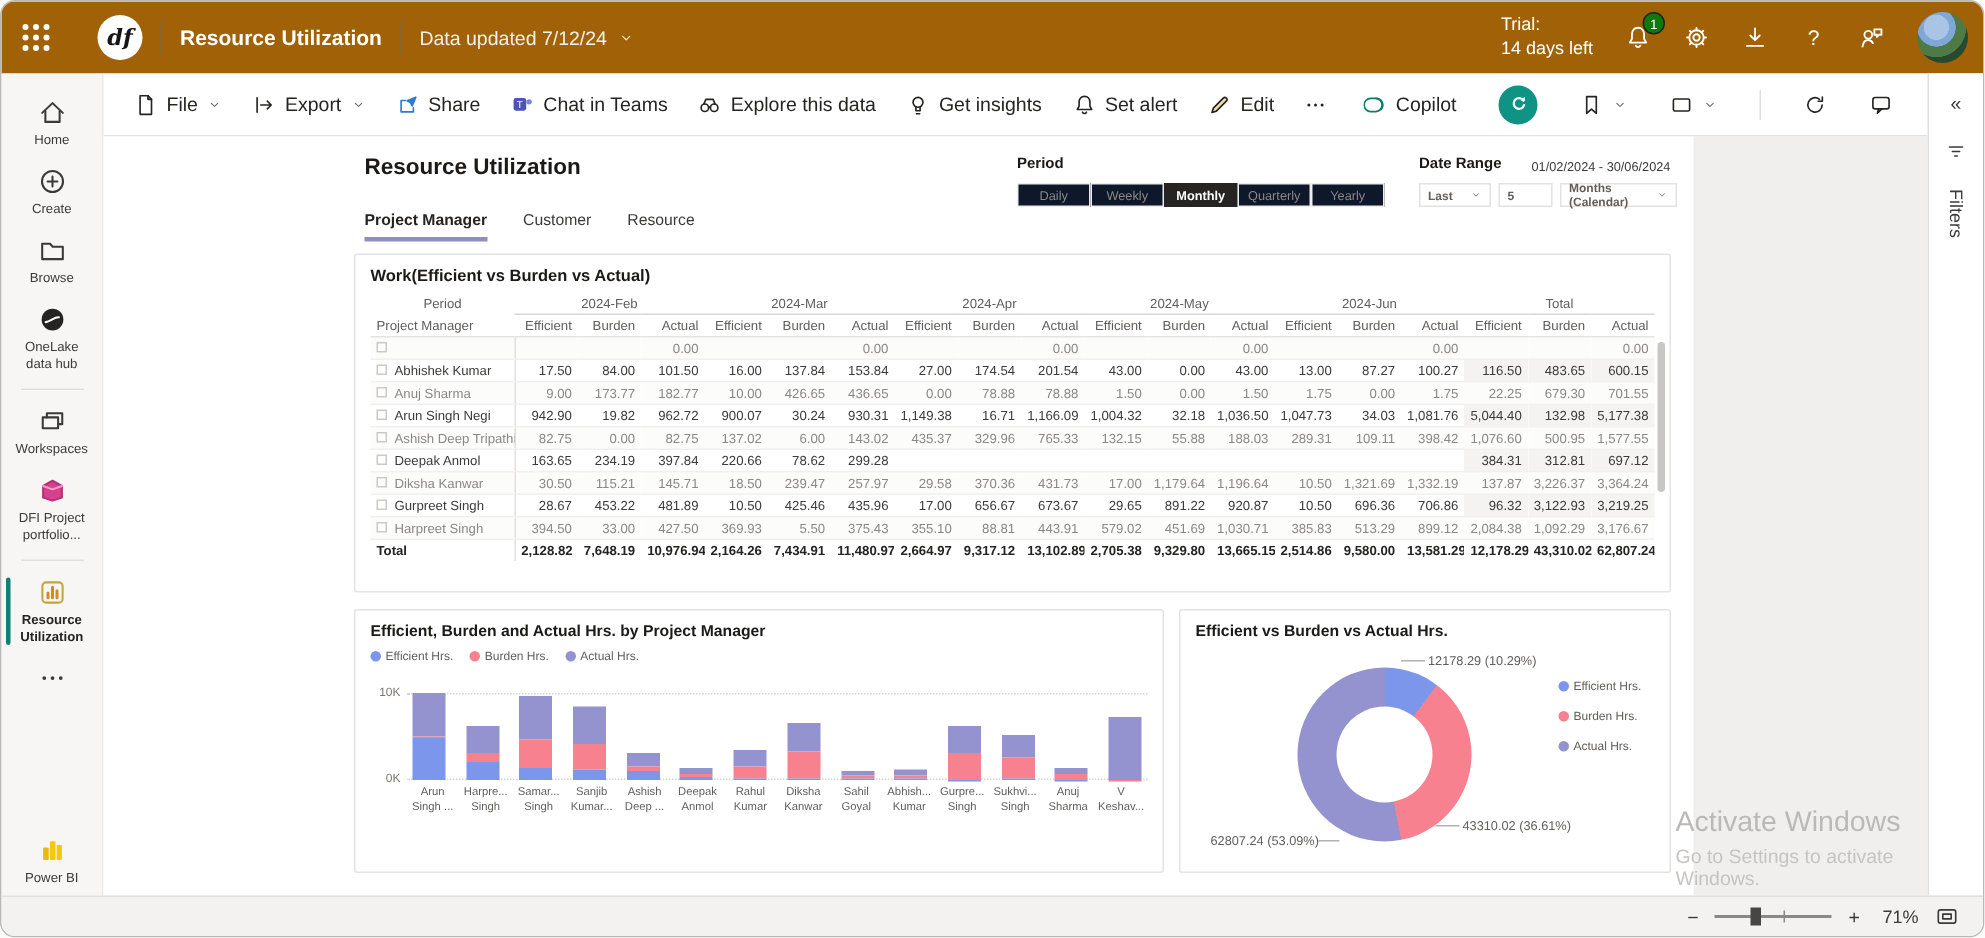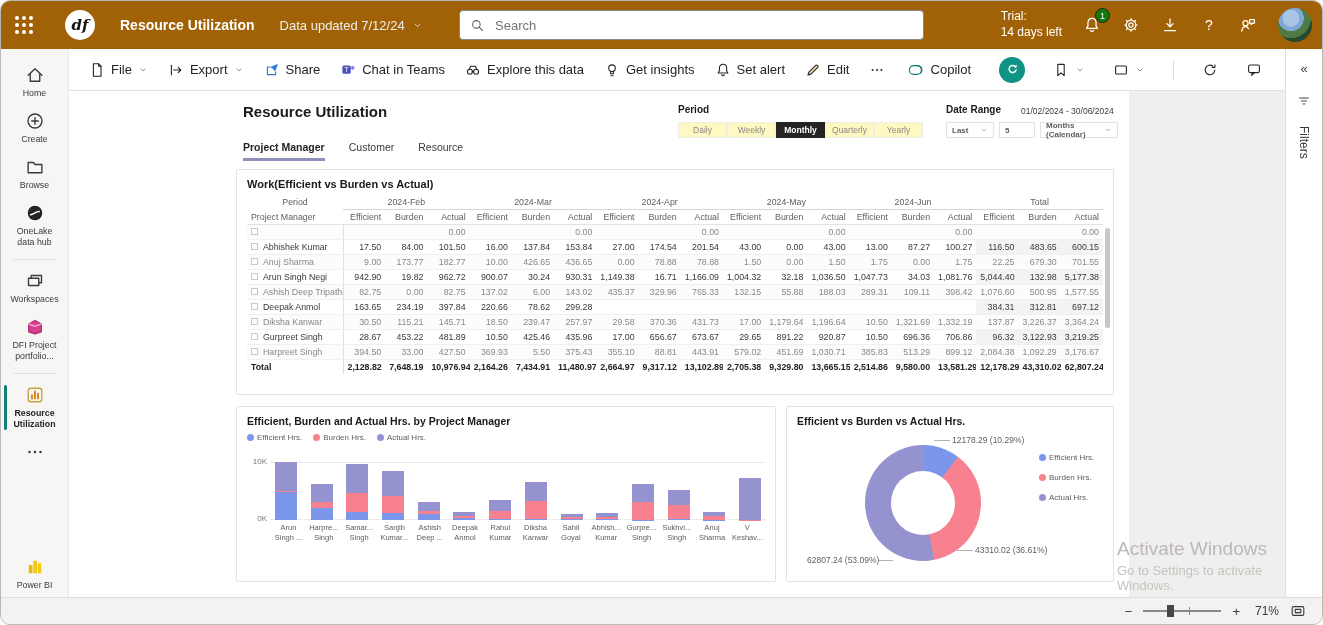--- a/index.html
+++ b/index.html
@@ -48,21 +48,21 @@
   .gap-strip{position:absolute;left:1128px;right:37px;top:90px;bottom:27px;background:#f1efed;}
 
   
   .canvas{position:absolute;left:68px;top:90px;width:1060px;bottom:27px;background:#fff;overflow:hidden;}
   .report-title{position:absolute;left:174px;top:12px;font-size:15px;font-weight:bold;color:#1b1a19;}
   .tabs{position:absolute;left:174px;top:50px;display:flex;gap:24px;font-size:10.5px;color:#3b3a39;}
   .tab{padding-bottom:5px;cursor:pointer;border-bottom:3px solid transparent;}
   .tab.active{font-weight:bold;color:#252423;border-bottom-color:#8f8fbc;}
   .period-label{position:absolute;left:609px;top:13px;font-size:10px;font-weight:bold;color:#1b1a19;}
   .period-group{position:absolute;left:609px;top:31px;display:flex;}
-  .period-btn{min-width:49px;height:16px;background:#fef9c3;border:1px solid #ededec;font-size:8.5px;color:#8a8886;display:flex;align-items:center;justify-content:center;cursor:pointer;}
+  .period-btn{min-width:49px;height:16px;background:#0f172a;border:1px solid #ededec;font-size:8.5px;color:#8a8886;display:flex;align-items:center;justify-content:center;cursor:pointer;}
   .period-btn.selected{background:#252423;color:#fff;font-weight:bold;border-color:#252423;}
   .dr-label{position:absolute;left:877px;top:13px;font-size:10px;font-weight:bold;color:#1b1a19;}
   .dr-value{position:absolute;left:952px;top:15px;font-size:8.5px;color:#3b3a39;}
   .dr-controls{position:absolute;left:877px;top:31px;display:flex;gap:5px;font-weight:bold;}
   .dr-box{height:16px;background:#fff;border:1px solid #e4e2e0;font-size:8px;color:#605e5c;display:flex;align-items:center;justify-content:space-between;gap:4px;padding:0 5px;cursor:pointer;}
 
   .card{position:absolute;background:#fff;border:1px solid #e5e3e1;border-radius:2px;}
   
   .table-card{left:167px;top:78px;width:878px;height:226px;padding:8px 10px;}
   .table-title{font-size:11px;font-weight:bold;color:#1b1a19;margin-bottom:5px;}
@@ -145,29 +145,20 @@
     <div class="tb-div"></div>
     <div class="app-title">Resource Utilization</div>
     <div class="tb-div"></div>
     <div class="data-updated">
       <span>Data updated 7/12/24</span>
       <span class="ic" id="du-chev">
           <svg width="11" height="11" viewBox="0 0 16 16" fill="none" stroke="currentColor" stroke-width="1.1" stroke-linecap="round" stroke-linejoin="round">
             <path d="M4.6 6.2 8 9.6l3.4-3.4"></path>
           </svg>
         </span>
-    </div>
-    <div class="searchbox">
-      <span class="ic" id="search-ic">
-          <svg width="15" height="15" viewBox="0 0 16 16" fill="none" stroke="currentColor" stroke-width="1.1" stroke-linecap="round" stroke-linejoin="round">
-            <circle cx="6.8" cy="6.8" r="4"></circle>
-            <path d="M9.8 9.8l3.6 3.6"></path>
-          </svg>
-        </span>
-      <input placeholder="Search" style="">
     </div>
     <div class="topbar-right">
       <div class="trial">
         <div>Trial:</div>
         <div>14 days left</div>
       </div>
       <span id="topbar-icons" style="display:flex;align-items:center;gap:21px;">
           <span class="top-ic">
             <svg width="18" height="18" viewBox="0 0 16 16" fill="none" stroke="currentColor" stroke-width="1.1" stroke-linecap="round" stroke-linejoin="round">
               <path d="M8 2.2c2.3 0 3.6 1.7 3.6 3.9v2.7l1.2 2.2H3.2l1.2-2.2V6.1c0-2.2 1.3-3.9 3.6-3.9z"></path>

